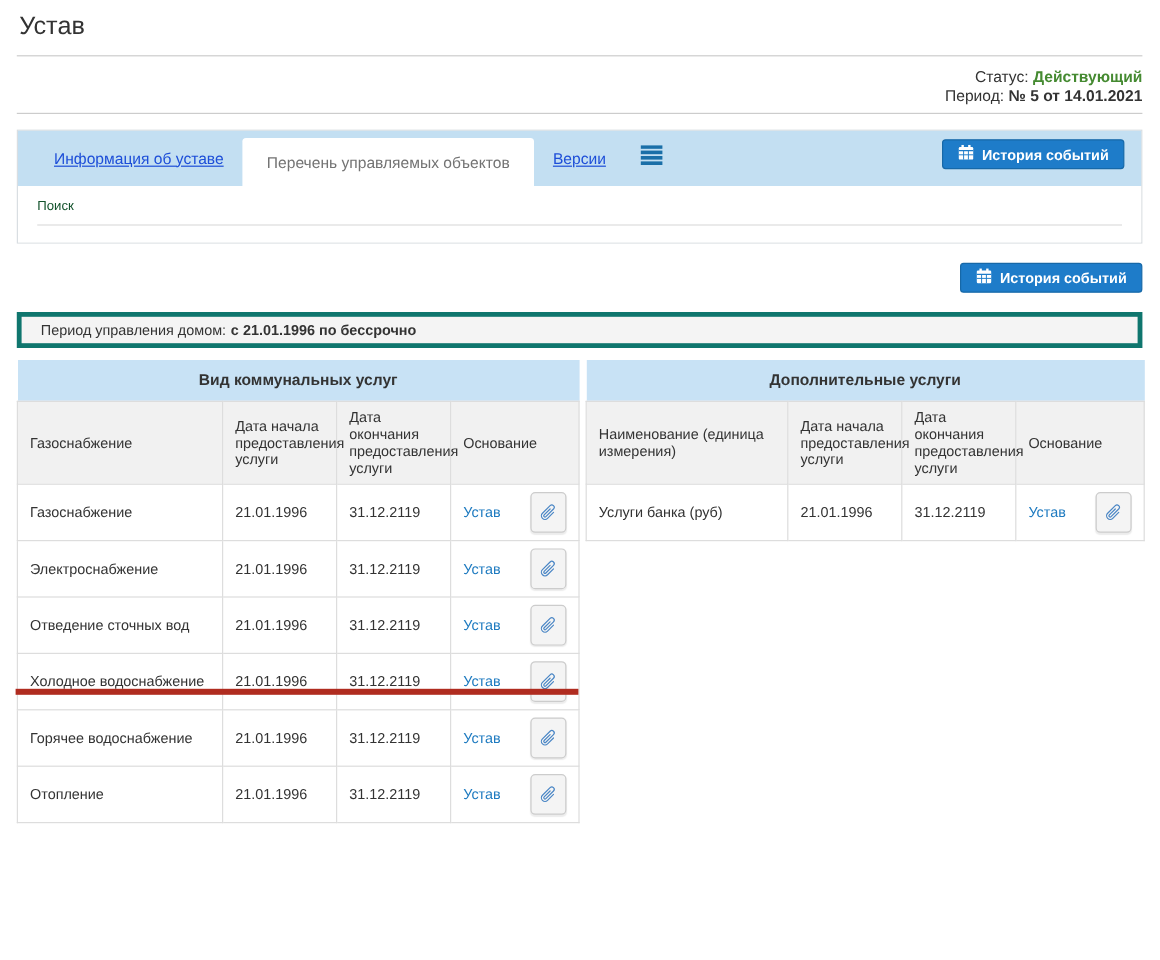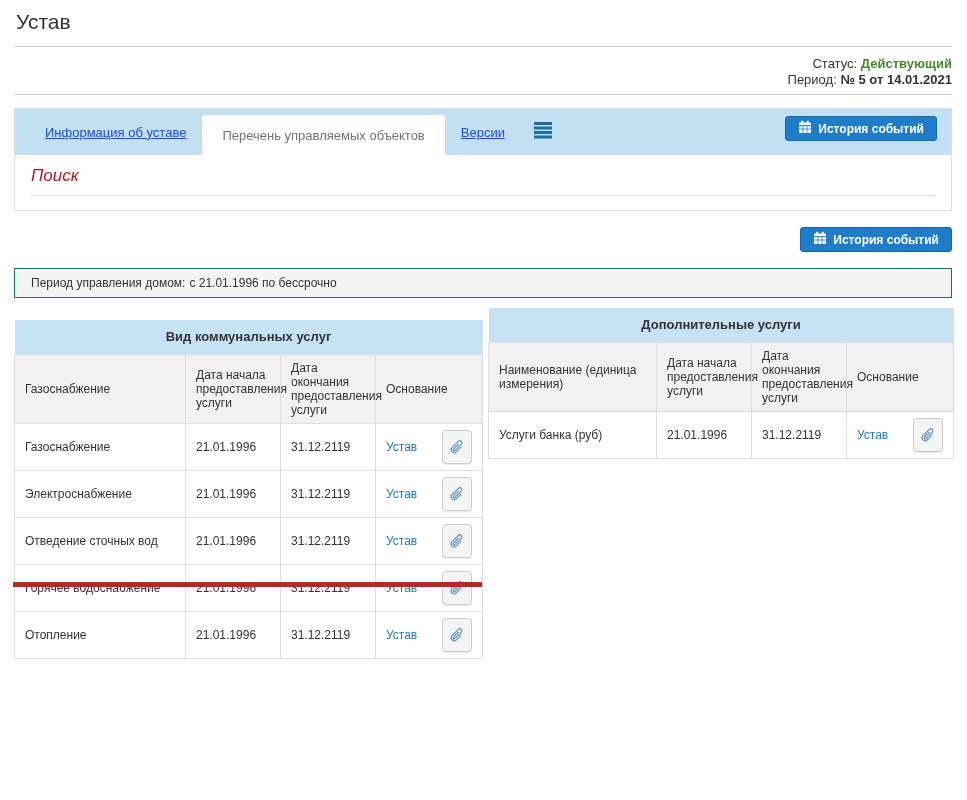--- a/index.html
+++ b/index.html
@@ -38,50 +38,50 @@
   }
   .burger-btn { display: flex; align-items: center; padding: 0 12px; cursor: pointer; }
   .history-btn {
     position: absolute; right: 14px; top: 7px;
     background: #1e7cc9; color: #fff; border: 1px solid #1668a8; border-radius: 3px;
     font-size: 12px; font-weight: bold; height: 25px; padding: 0 12px;
     display: inline-flex; align-items: center; gap: 6px; cursor: pointer;
     font-family: "Liberation Sans", sans-serif;
   }
   .search-body { background: #fff; padding: 11px 16px 14px 16px; }
-  .search-title { color: #b91c1c; font-size: 17px; font-weight: 400; padding-bottom: 9px; font-style: italic; }
+  .search-title { color: #14532d; font-size: 11px; font-weight: 400; padding-bottom: 9px; }
   hr.search-rule { border: none; border-top: 1px solid #ddd; }
   .expand-row { display: flex; align-items: center; gap: 8px; margin-top: 11px; }
   .expand-link {
     color: #1f7bc0; font-size: 12px; border-bottom: 1px dashed #1f7bc0;
     padding-bottom: 2px; cursor: pointer;
   }
 
   
   .btn-row { display: flex; justify-content: flex-end; margin-top: 16px; }
   .history-btn2 {
     background: #1e7cc9; color: #fff; border: 1px solid #1668a8; border-radius: 3px;
     font-size: 12px; font-weight: bold; height: 25px; padding: 0 12px;
     display: inline-flex; align-items: center; gap: 6px; cursor: pointer;
     font-family: "Liberation Sans", sans-serif;
   }
 
   
   .period-bar {
-    margin-top: 16px; background: #f4f4f4; border: 1px solid #0f766e;
+    margin-top: 16px; background: #f4f4f4; border: 4px solid #0f766e;
     height: 30px; display: flex; align-items: center; padding-left: 16px;
     font-size: 12px;
   }
-  .period-bar .val { font-weight: normal; margin-left: 4px; }
+  .period-bar .val { font-weight: bold; margin-left: 4px; }
 
   
   .tables-row { display: flex; gap: 5px; margin-top: 10px; align-items: flex-start; }
   .table-wrap { position: relative; }
   table { border-collapse: collapse; table-layout: fixed; font-size: 12px; }
-  table.left-t { width: 468px; margin-top: 12px; }
+  table.left-t { width: 468px; }
   table.right-t { width: 465px; }
   th, td { border: 1px solid #ddd; vertical-align: middle; text-align: left; }
   tr.group-header th {
     background: #c8e2f5; border: none; text-align: center;
     font-size: 13px; font-weight: bold; color: #333; height: 34px;
   }
   tr.sub-header td {
     background: #f1f1f1; height: 56px; padding: 6px 10px;
     font-weight: 400; color: #333; line-height: 14px; border-color: #ddd;
   }
@@ -247,20 +247,35 @@
                   <a class="basis-link">Устав</a>
                   <span class="clip-btn">
                     <svg width="16" height="16" viewBox="0 0 16 16">
                       <path fill="#4a86c5" d="M4.5 3a2.5 2.5 0 0 1 5 0v9a1.5 1.5 0 0 1-3 0V5a.5.5 0 0 1 1 0v7a.5.5 0 0 0 1 0V3a1.5 1.5 0 1 0-3 0v9a2.5 2.5 0 0 0 5 0V5a.5.5 0 0 1 1 0v7a3.5 3.5 0 1 1-7 0z"></path>
                     </svg>
                   </span>
                 </div>
               </td>
             </tr>
 
+            <tr class="body-row">
+              <td>Холодное водоснабжение</td>
+              <td>21.01.1996</td>
+              <td>31.12.2119</td>
+              <td>
+                <div class="basis-cell">
+                  <a class="basis-link">Устав</a>
+                  <span class="clip-btn">
+                    <svg width="16" height="16" viewBox="0 0 16 16">
+                      <path fill="#4a86c5" d="M4.5 3a2.5 2.5 0 0 1 5 0v9a1.5 1.5 0 0 1-3 0V5a.5.5 0 0 1 1 0v7a.5.5 0 0 0 1 0V3a1.5 1.5 0 1 0-3 0v9a2.5 2.5 0 0 0 5 0V5a.5.5 0 0 1 1 0v7a3.5 3.5 0 1 1-7 0z"></path>
+                    </svg>
+                  </span>
+                </div>
+              </td>
+            </tr>
 
             <tr class="body-row">
               <td>Горячее водоснабжение</td>
               <td>21.01.1996</td>
               <td>31.12.2119</td>
               <td>
                 <div class="basis-cell">
                   <a class="basis-link">Устав</a>
                   <span class="clip-btn">
                     <svg width="16" height="16" viewBox="0 0 16 16">

